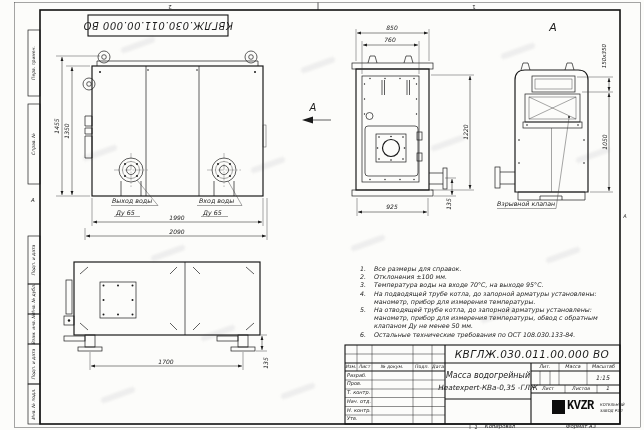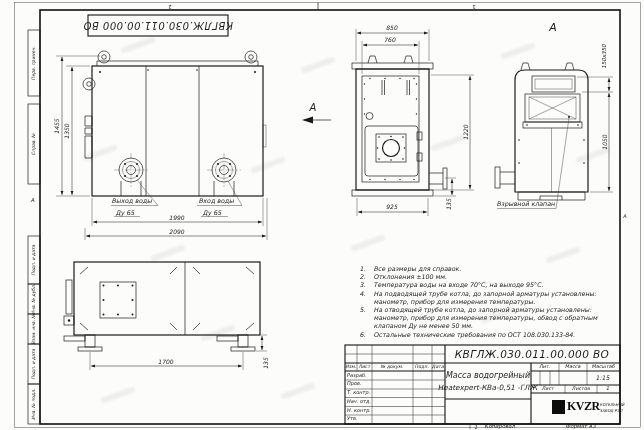--- a/index.html
+++ b/index.html
@@ -15,21 +15,21 @@
   svg .fr{fill:none;stroke:#111;stroke-width:1.6;}
   svg .g1{fill:none;stroke:#111;stroke-width:1.1;}
   svg .g2{fill:none;stroke:#222;stroke-width:0.5;}
   .t{position:absolute;font-family:"DejaVu Sans",sans-serif;font-style:italic;color:#1c1c1c;white-space:nowrap;line-height:1;}
   .c{transform:translate(-50%,-50%);}
   .r90{transform:translate(-50%,-50%) rotate(-90deg);}
   .r180{transform:translate(-50%,-50%) rotate(180deg);}
   .num{display:inline-block;width:14px;}
   .wm{position:absolute;width:36px;height:6px;background:rgba(150,150,158,.13);border-radius:3px;filter:blur(1.2px);transform:rotate(-20deg);}
   .logo-block{position:absolute;left:552px;top:400px;width:13px;height:14px;background:#0d0d0d;}
-  .logo-text{position:absolute;left:567px;top:399px;font-family:Liberation Serif, serif;font-weight:bold;font-style:normal;font-size:12px;letter-spacing:-0.5px;color:#0d0d0d;}
+  .logo-text{position:absolute;left:567px;top:399px;font-family:Liberation Mono, monospace;font-weight:bold;font-style:normal;font-size:12px;letter-spacing:-0.5px;color:#0d0d0d;}
   .company{position:absolute;left:600px;top:402px;font-size:3.8px;font-style:italic;color:#222;line-height:1.5;}
 </style>
 </head>
 <body>
 
 <div class="sheet">
 
   <div class="wm" style="left:120px;top:42px"></div>
   <div class="wm" style="left:300px;top:62px"></div>
   <div class="wm" style="left:500px;top:48px"></div>
@@ -283,21 +283,21 @@
     <div class="t c" style="left:392px;top:367px;font-size:4.6px">№ докум.</div>
     <div class="t c" style="left:422px;top:367px;font-size:4.6px">Подп.</div>
     <div class="t c" style="left:438px;top:367px;font-size:4.6px">Дата</div>
     <div class="t" style="left:347px;top:372.5px;font-size:5px">Разраб.</div>
     <div class="t" style="left:347px;top:381.3px;font-size:5px">Пров.</div>
     <div class="t" style="left:347px;top:390px;font-size:5px">Т. контр.</div>
     <div class="t" style="left:347px;top:398.8px;font-size:5px">Нач. отд.</div>
     <div class="t" style="left:347px;top:407.5px;font-size:5px">Н. контр.</div>
     <div class="t" style="left:347px;top:416.3px;font-size:5px">Утв.</div>
     <div class="t c" style="left:488px;top:376px;font-size:8px">Масса водогрейный</div>
-    <div class="t c" style="left:488px;top:388px;font-size:7.3px">Heatexpert-КВа-0,51 -ГЛЖ</div>
+    <div class="t c" style="left:488px;top:388px;font-size:7.3px">Heatexpert-КВа-0,35 -ГЛЖ</div>
     <div class="t c" style="left:545px;top:367px;font-size:4.8px">Лит.</div>
     <div class="t c" style="left:573px;top:367px;font-size:4.8px">Масса</div>
     <div class="t c" style="left:603.5px;top:367px;font-size:4.8px">Масштаб</div>
     <div class="t c" style="left:603px;top:378px;font-size:6.2px">1:15</div>
     <div class="t c" style="left:548px;top:389px;font-size:4.8px">Лист</div>
     <div class="t c" style="left:581px;top:389px;font-size:4.8px">Листов</div>
     <div class="t c" style="left:608px;top:389px;font-size:5.3px">1</div>
     <div class="logo-block"></div>
     <div class="logo-text">KVZR</div>
     <div class="company">

